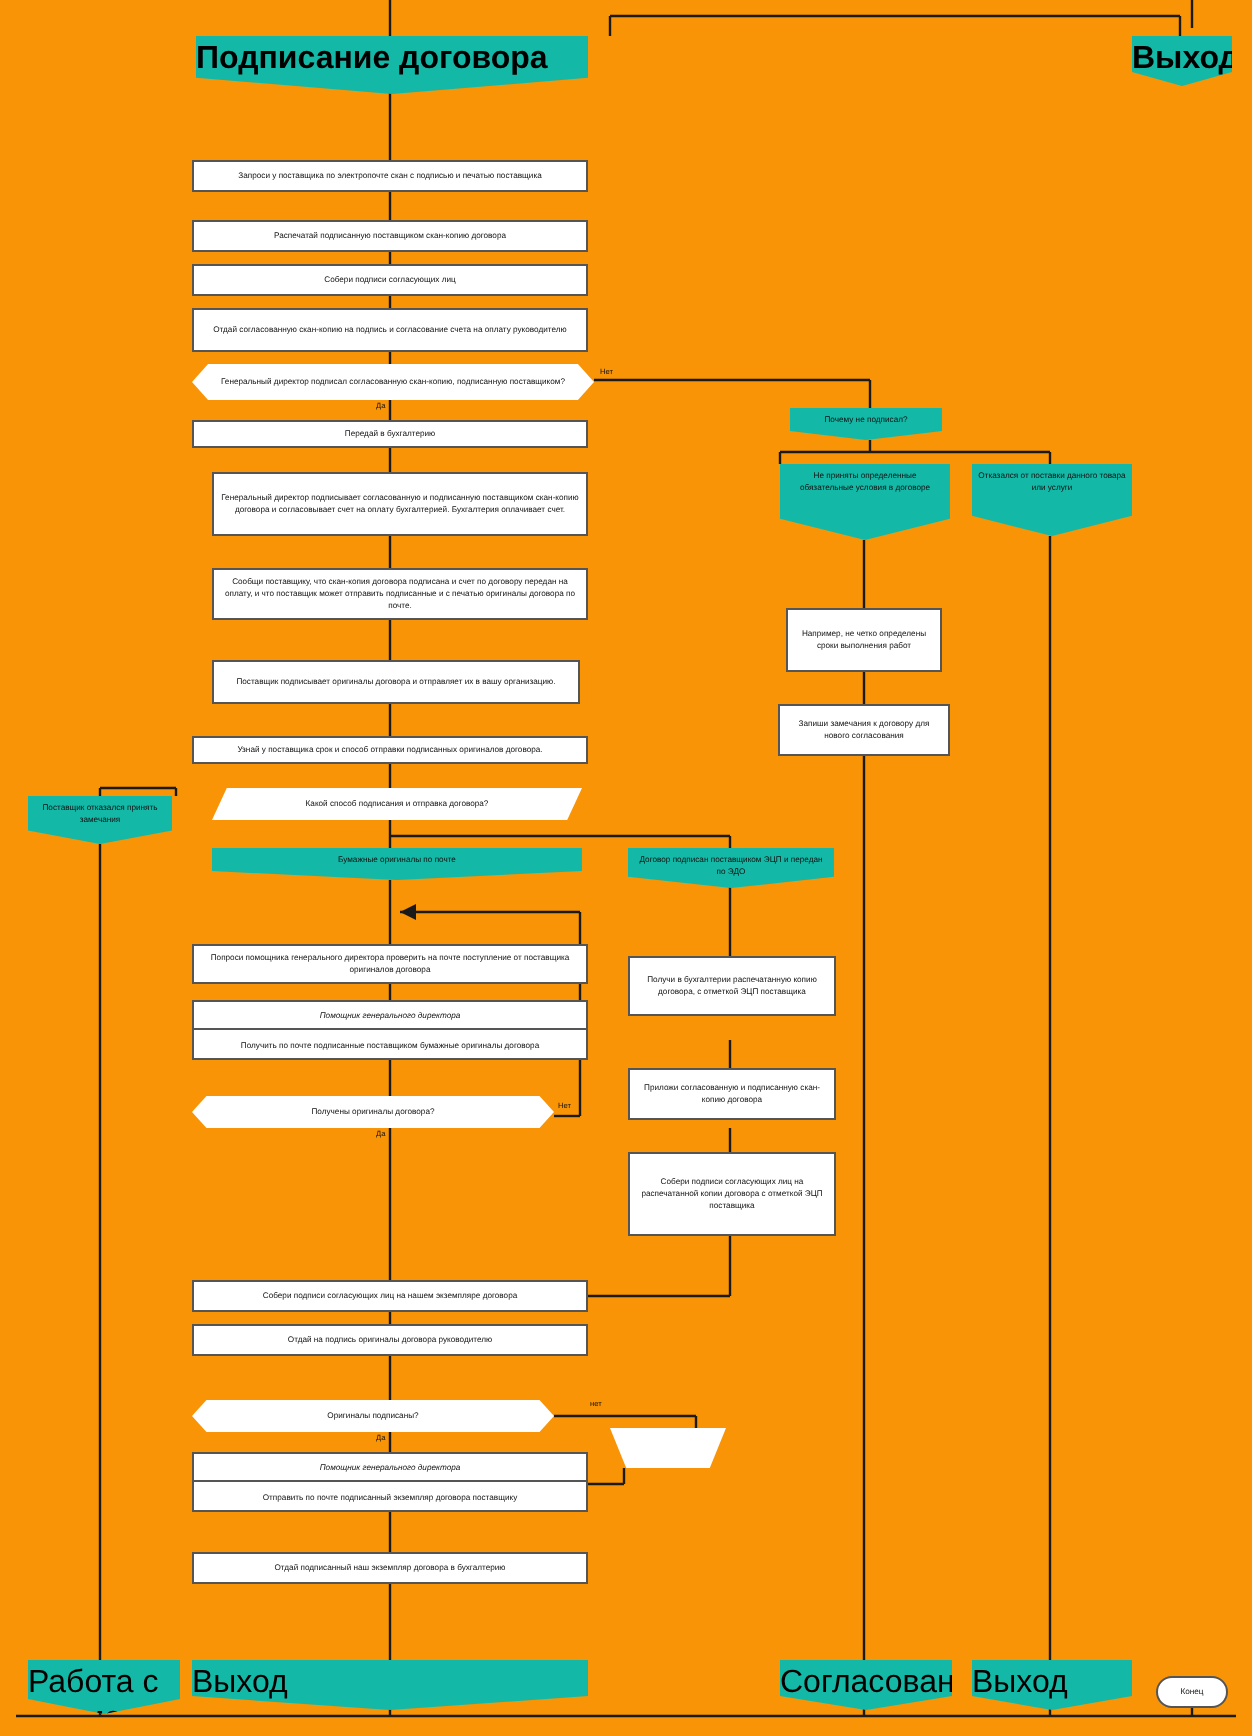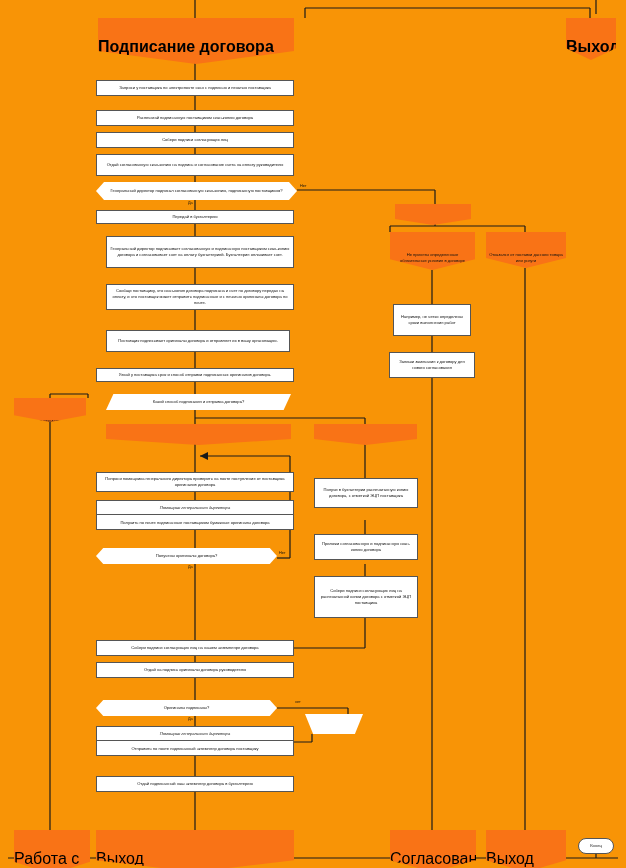--- a/index.html
+++ b/index.html
@@ -24,26 +24,26 @@
     font-size:4.1px;
     line-height:1.45;
     padding:1px 3px;
     z-index:3;
   }
   
   .proc{}
   
   .banner{
     border:none;
-    background:#f97316;
+    background:#14b8a6;
     -webkit-clip-path:polygon(0 0,100% 0,100% 72%,50% 100%,0 72%);
     clip-path:polygon(0 0,100% 0,100% 72%,50% 100%,0 72%);
     box-shadow:none;
     align-items:flex-start;
-    padding-top:20px;
+    padding-top:3px;
   }
   .banner-wrap{position:absolute;z-index:3;}
   .banner-wrap .banner{position:absolute;left:0;top:0;width:100%;height:100%;}
   .hexa{
     border:none;background:#ffffff;
   }
   
   .trap{
     border:none;background:#ffffff;
     -webkit-clip-path:polygon(0 0,100% 0,86% 100%,14% 100%);

